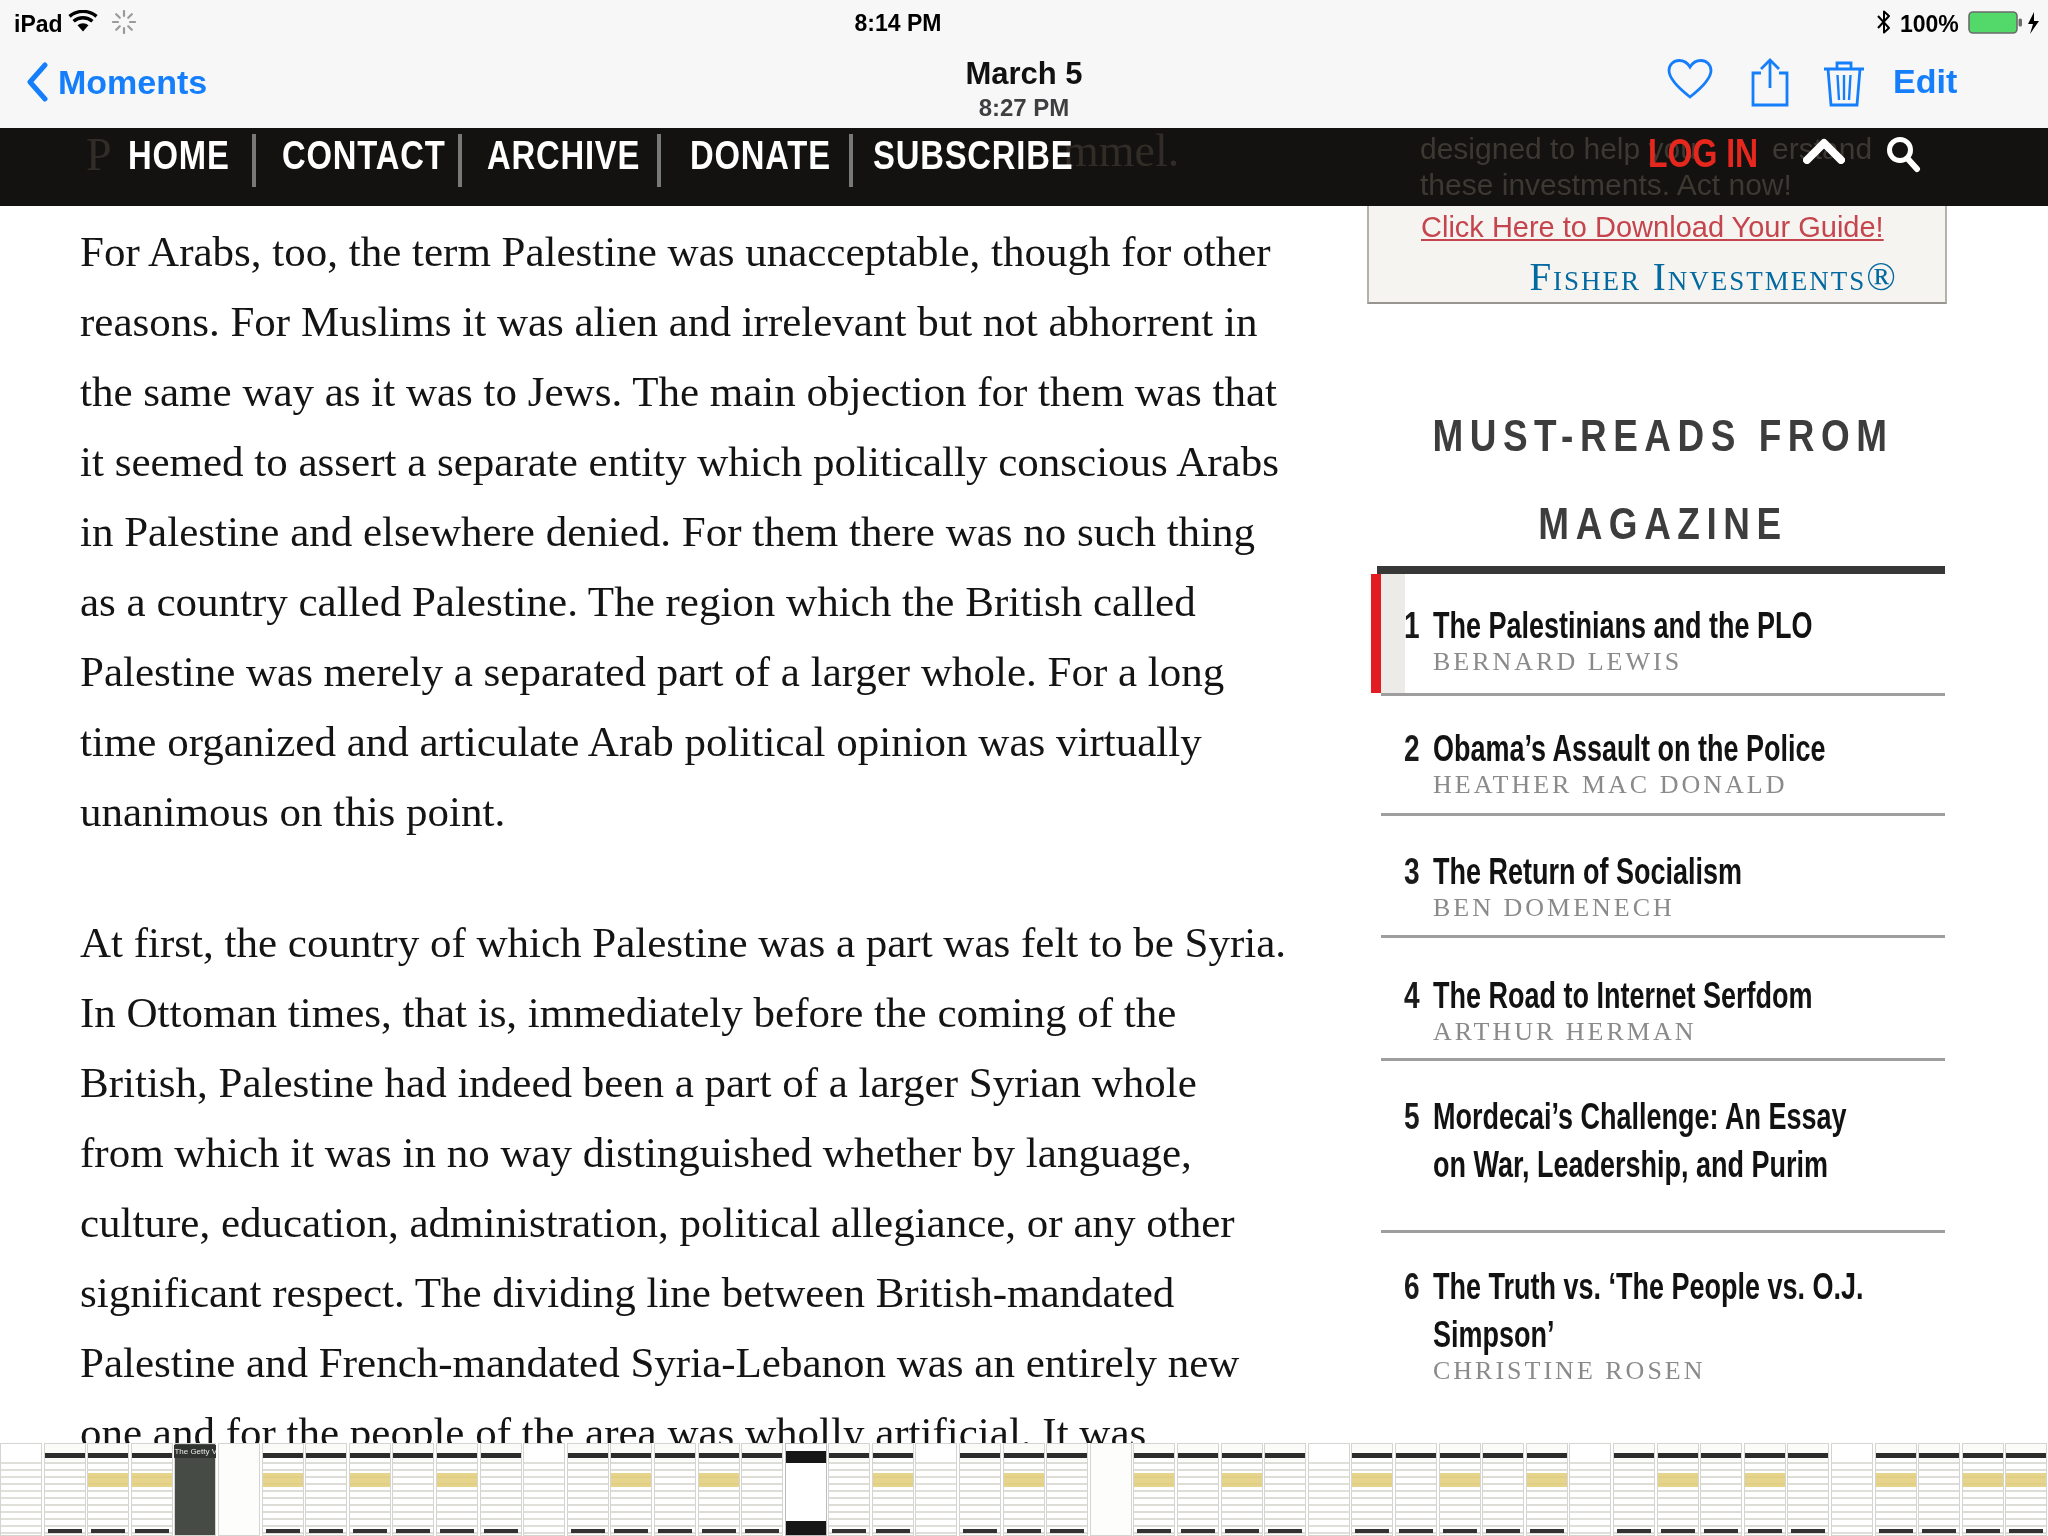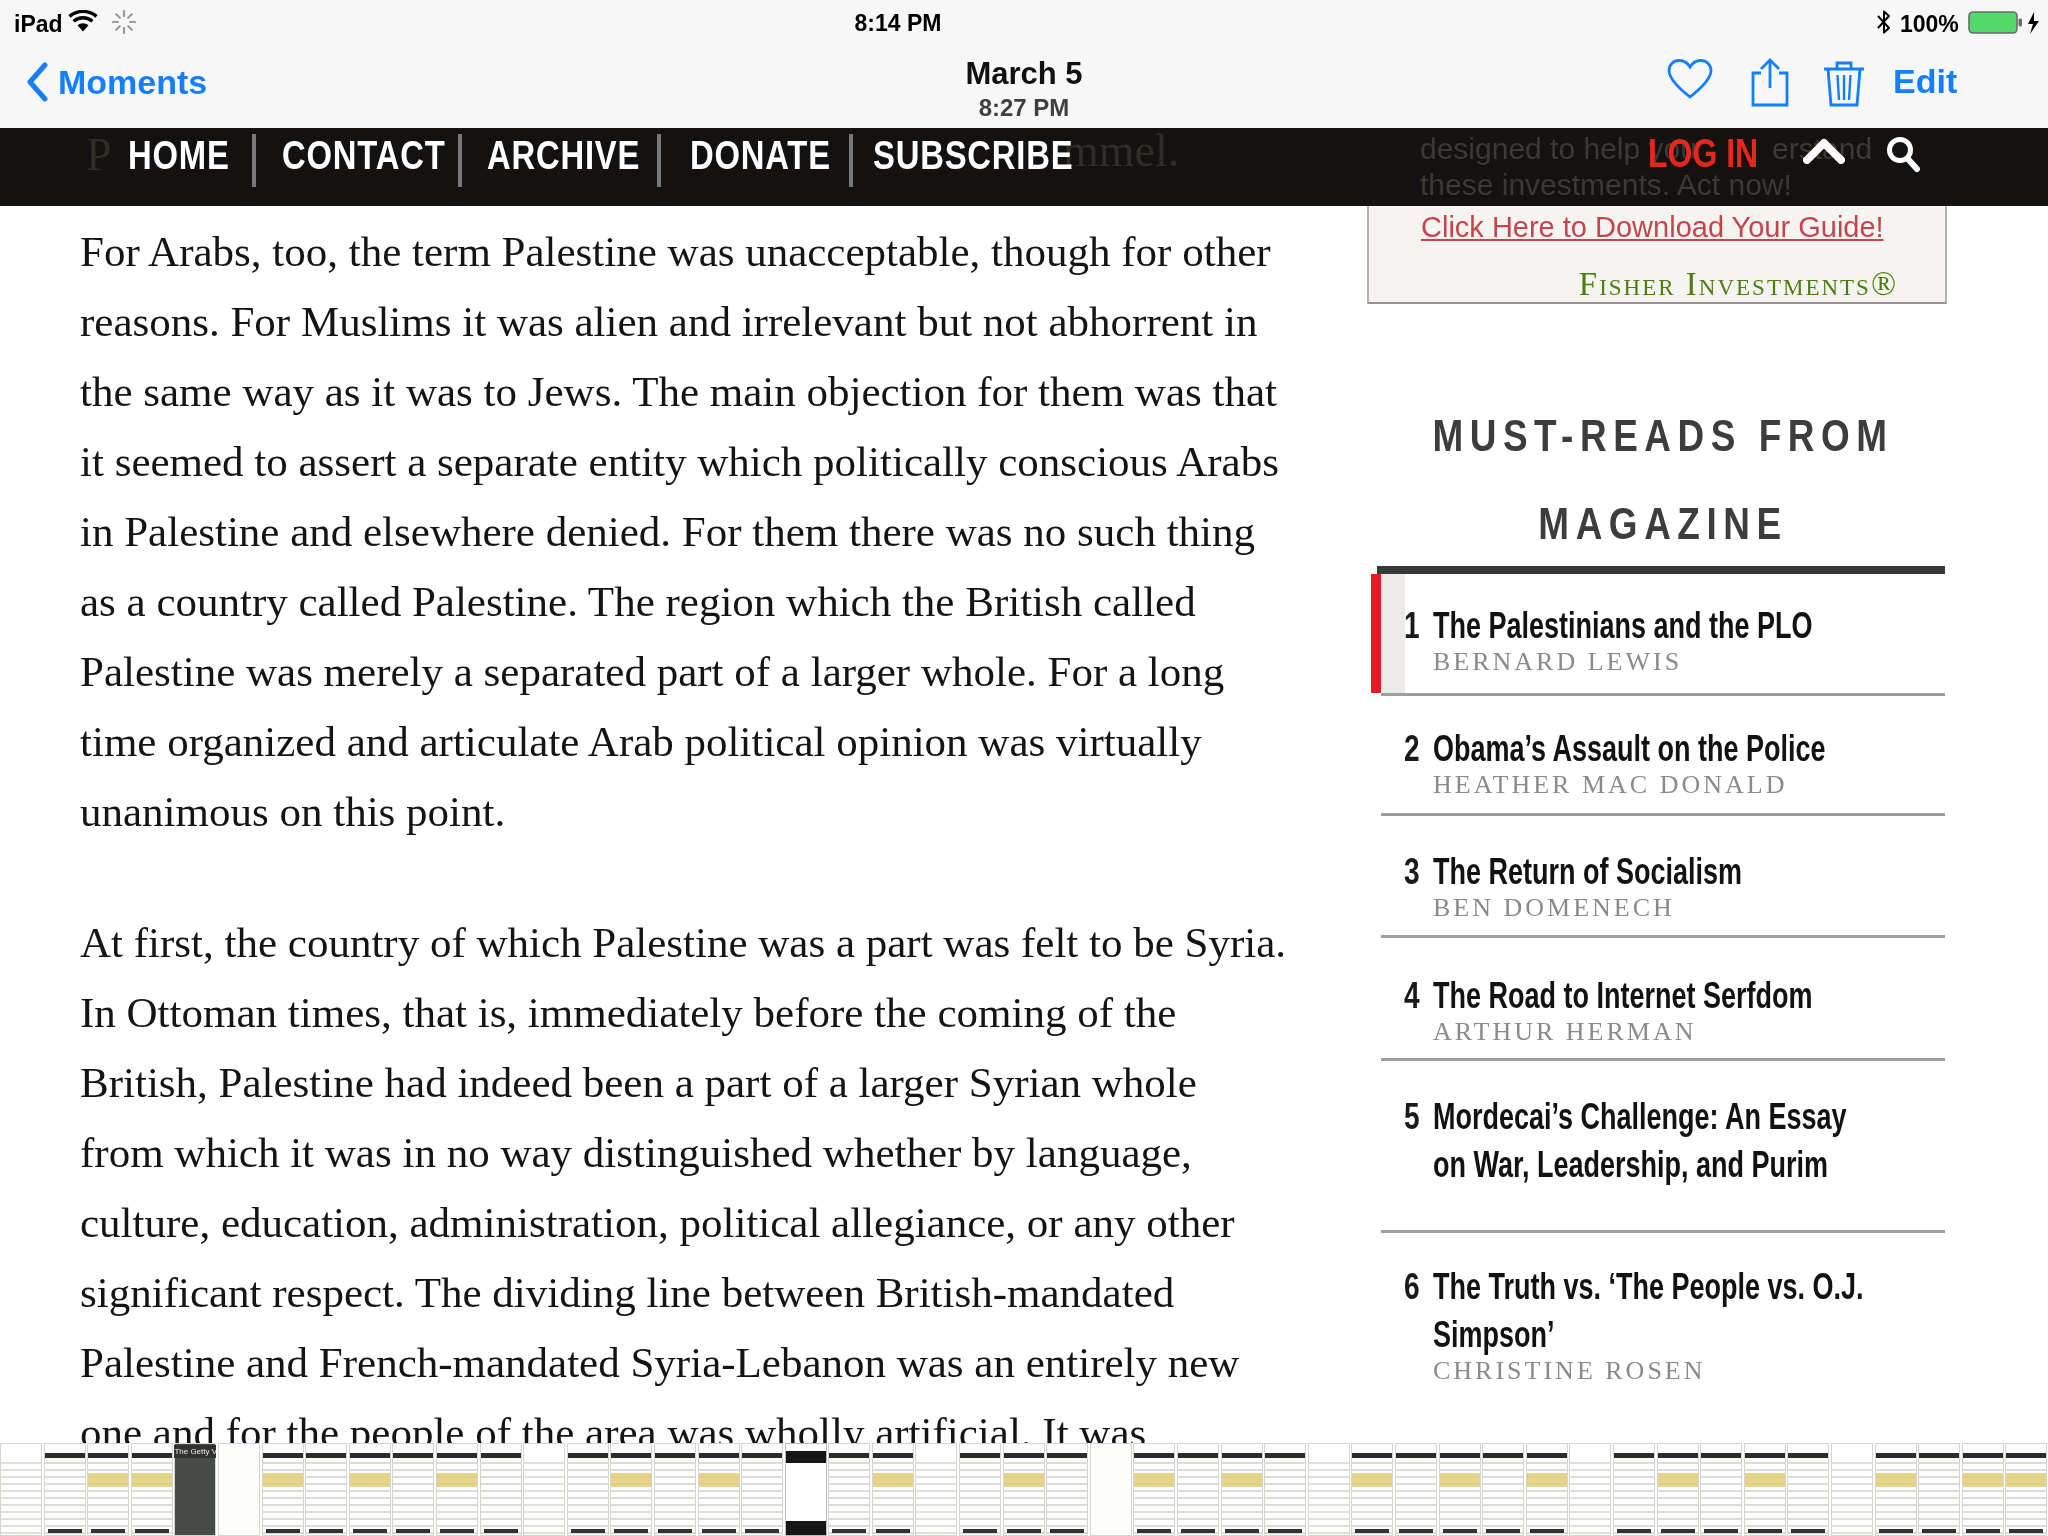--- a/index.html
+++ b/index.html
@@ -25,21 +25,21 @@
   .ghost{position:absolute;color:#322c27;white-space:nowrap;}
   .ghost.serif{font-family:"Liberation Serif",serif;font-size:46px;}
   .ghost.sans{font-size:30px;color:#3d3831;}
   #login-btn{position:absolute;left:1648px;top:3px;color:#e5271d;font-size:40px;font-weight:800;
              transform:scaleX(.8);transform-origin:0 0;cursor:pointer;white-space:nowrap;}
   
   #ad-box{position:absolute;left:1367px;top:206px;width:576px;height:96px;background:#f6f4f0;
           border-left:2px solid #b5b2ac;border-right:2px solid #b5b2ac;border-bottom:2px solid #98948e;}
   #ad-link{position:absolute;left:52px;top:5px;font-size:29px;color:#c5454e;text-decoration:underline;cursor:pointer;white-space:nowrap;}
   #ad-brand{position:absolute;right:47px;top:48px;font-family:"Liberation Serif",serif;font-variant:small-caps;
-            font-size:33px;letter-spacing:2px;color:#4d7c0f;margin-top:12px;}
+            font-size:39px;letter-spacing:2px;color:#0369a1;}
   
   .para{position:absolute;left:80px;font-family:"Liberation Serif",serif;font-size:43px;color:#141414;}
   .tline{height:70px;line-height:70px;white-space:nowrap;}
   
   #mr-heading{position:absolute;left:1381px;top:392px;width:564px;text-align:center;color:#3d3d3d;}
   #mr-heading .hline{display:block;font-size:45px;font-weight:800;letter-spacing:8px;line-height:88px;
                      transform:scaleX(.82);transform-origin:50% 0;white-space:nowrap;}
   #mr-topborder{position:absolute;left:1377px;top:566px;width:568px;height:8px;background:#383838;}
   #mr-redbar{position:absolute;left:1371px;top:574px;width:10px;height:119px;background:#e31b23;}
   #mr-palestrip{position:absolute;left:1381px;top:574px;width:24px;height:119px;background:#ecebe8;}

